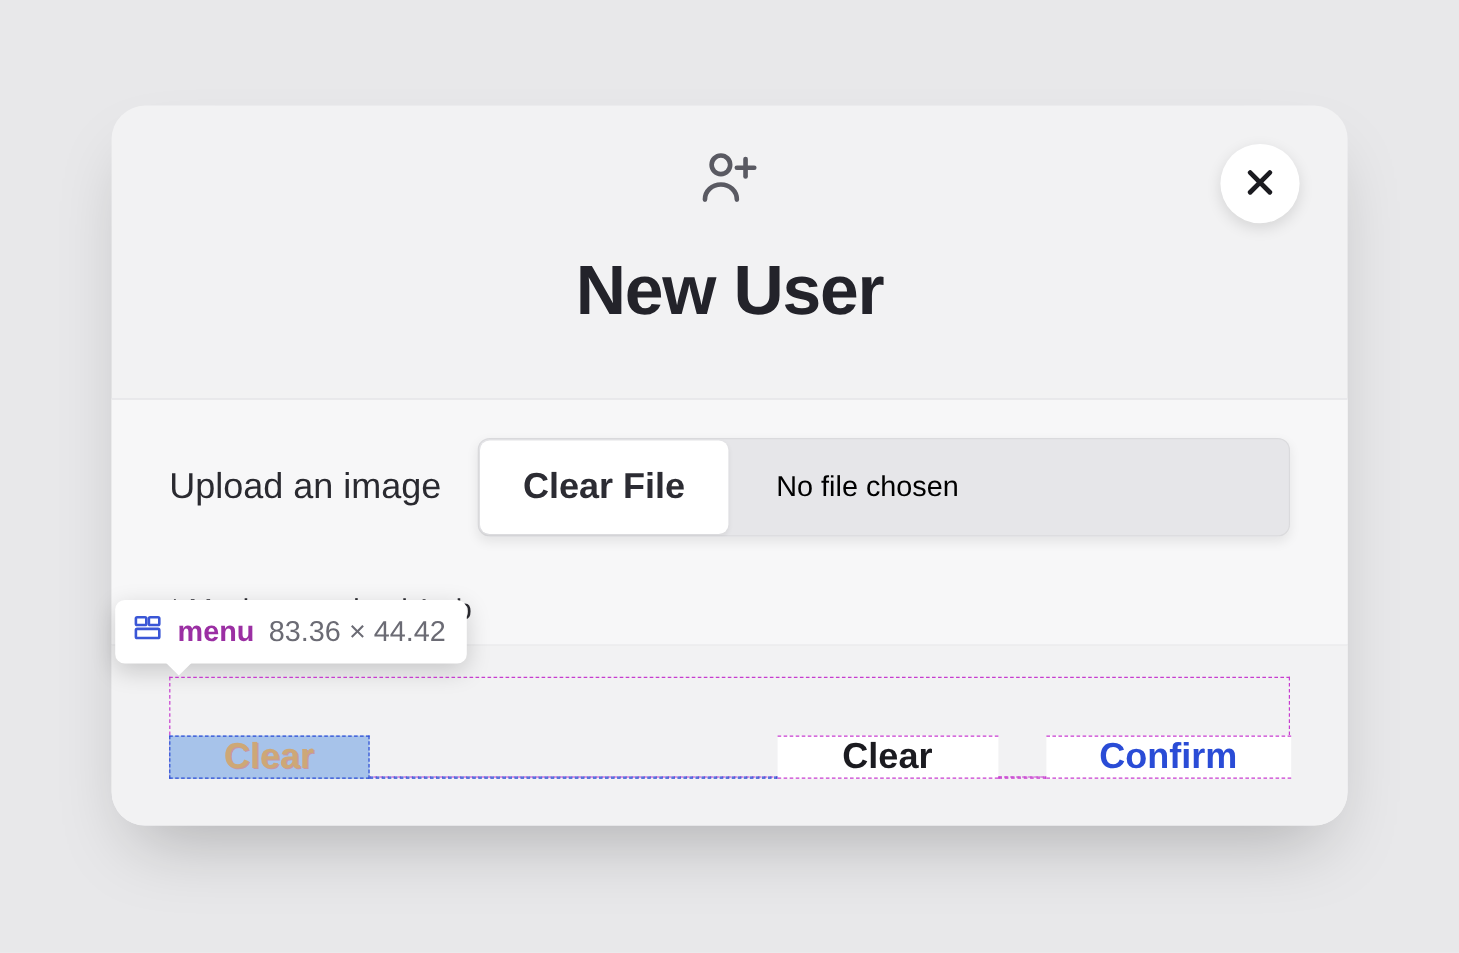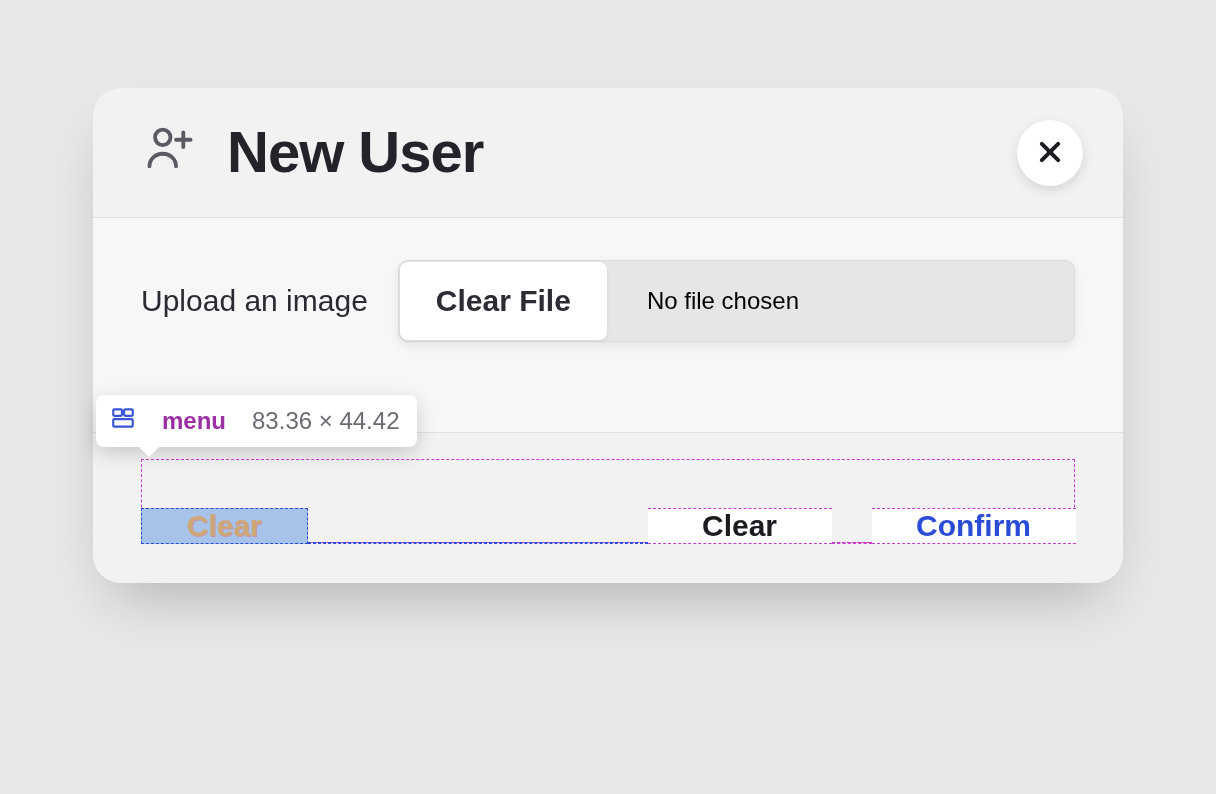--- a/index.html
+++ b/index.html
@@ -15,24 +15,25 @@
   .card {
     width: 1030px;
     background: #f2f2f3;
     border-radius: 28px;
     box-shadow: 0 30px 60px -20px rgba(0,0,0,0.25);
     overflow: visible;
     position: relative;
   }
   .card-header {
     display: flex;
-    align-items: flex-start;
+    align-items: center;
     padding: 30px 48px 32px 48px;
     gap: 28px;
     position: relative;
+    flex-direction: column;
   }
   .user-plus-icon {
     color: #5a5a62;
     flex-shrink: 0;
   }
   .title {
     font-size: 58px;
     font-weight: 900;
     color: #23232a;
     letter-spacing: -1px;
@@ -48,21 +49,22 @@
     border: none;
     display: flex;
     align-items: center;
     justify-content: center;
     box-shadow: 0 4px 12px rgba(0,0,0,0.12);
     cursor: pointer;
   }
   .card-body {
     background: #f7f7f8;
     border-top: 1px solid #e0e0e3;
-    padding: 42px 48px 14px 48px;
+    padding: 32px 48px 14px 48px;
+    margin-top: 24px;
   }
   .upload-row {
     display: flex;
     align-items: center;
     gap: 30px;
   }
   .upload-label {
     font-size: 30px;
     color: #2a2a30;
     flex-shrink: 0;
@@ -186,21 +188,21 @@
   .tooltip {
     position: absolute;
     top: -38px;
     left: 3px;
     background: #ffffff;
     border-radius: 8px;
     box-shadow: 0 6px 20px rgba(0,0,0,0.18);
     padding: 10px 18px 10px 14px;
     display: flex;
     align-items: center;
-    gap: 26px;
+    gap: 12px;
     font-size: 24px;
     white-space: nowrap;
   }
   .tooltip::after {
     content: "";
     position: absolute;
     left: 42px;
     bottom: -10px;
     width: 0; height: 0;
     border-left: 11px solid transparent;

